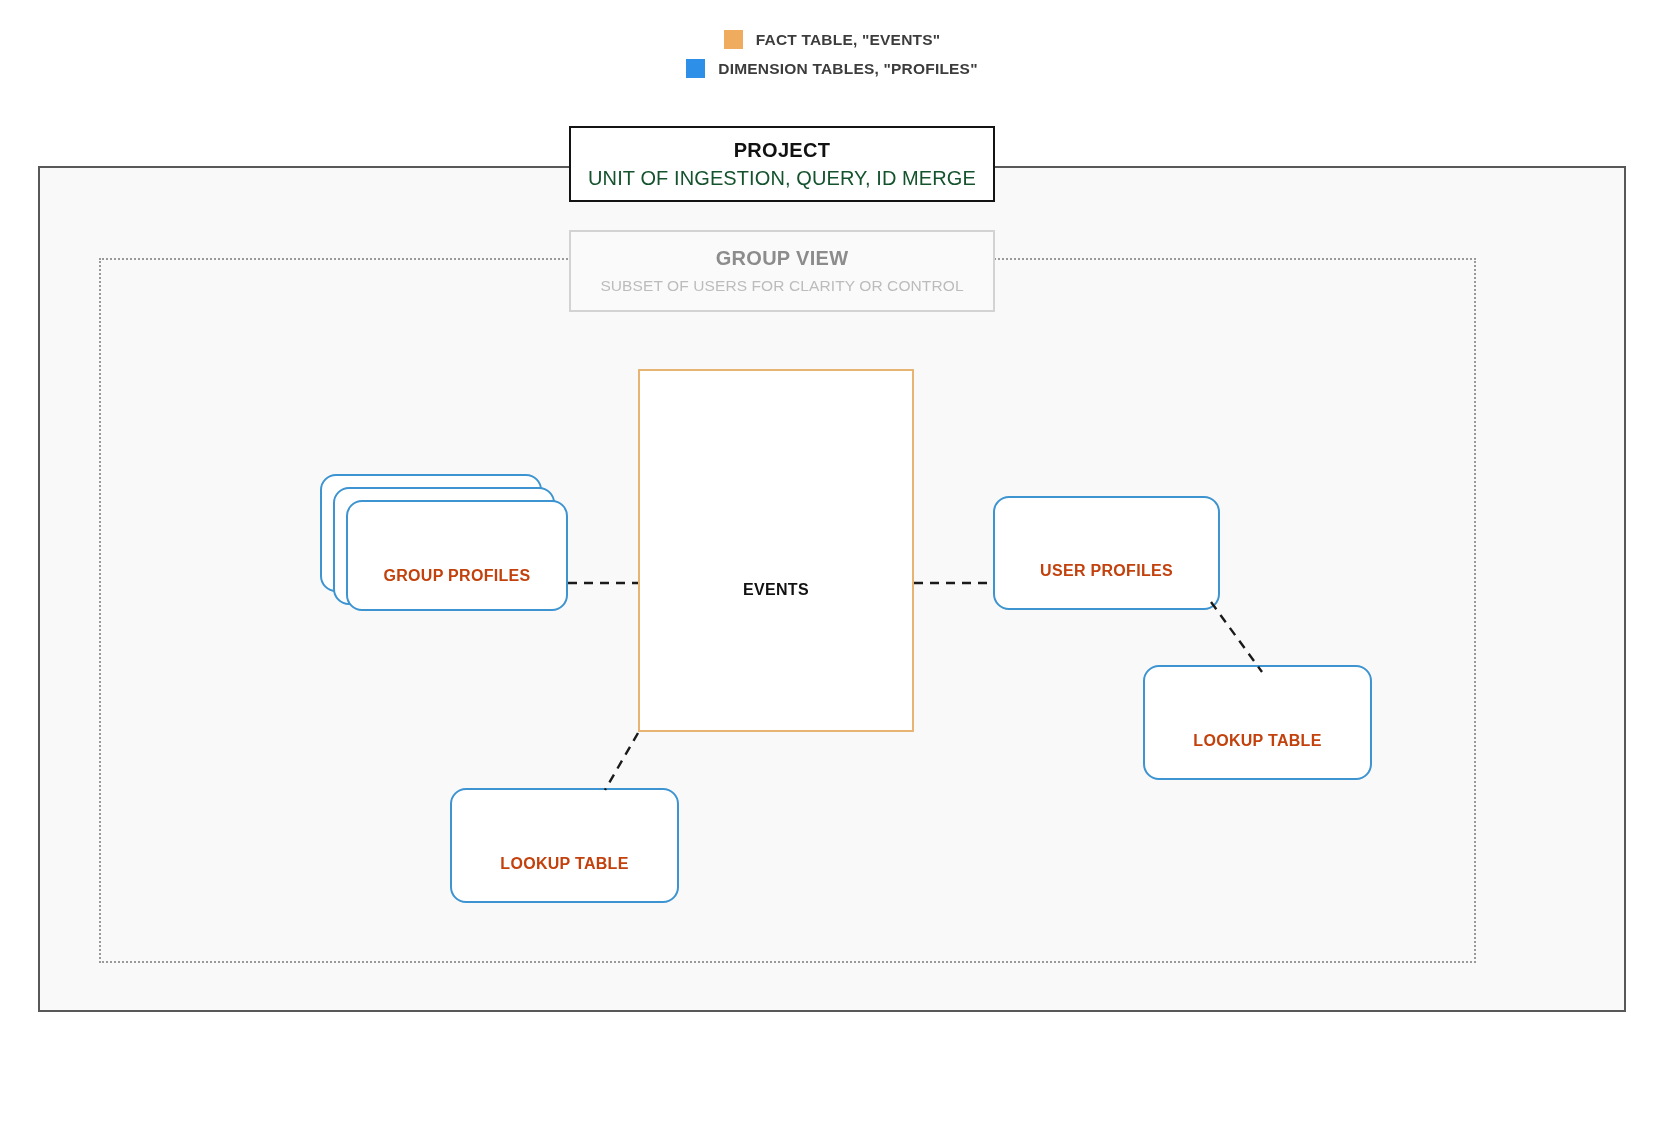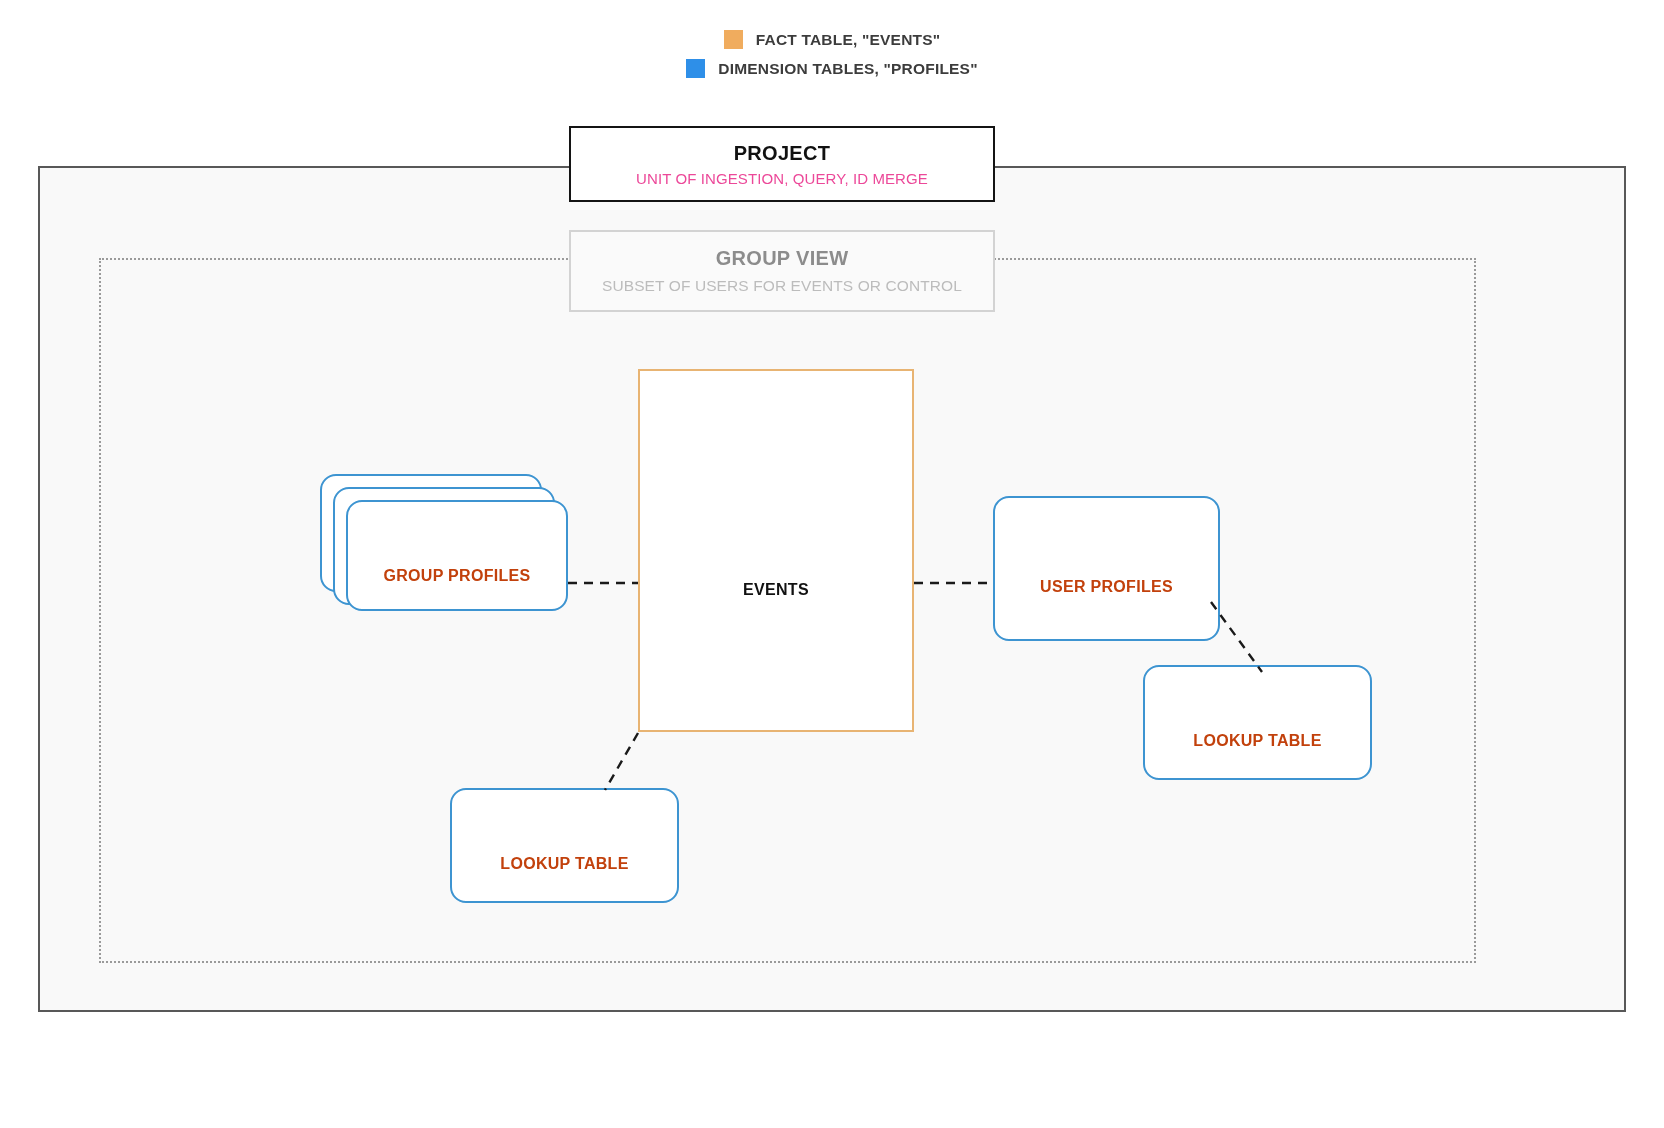--- a/index.html
+++ b/index.html
@@ -92,22 +92,22 @@
     gap: 5px;
     z-index: 6;
   }
   .project-title {
     font-size: 20px;
     font-weight: bold;
     color: #111111;
     letter-spacing: 0.3px;
   }
   .project-sub {
-    font-size: 15px;
-    color: #ec4899;
+    font-size: 20px;
+    color: #14532d;
     letter-spacing: 0.1px;
   }
 
   
   .dataview-box {
     position: absolute;
     left: 569px;
     top: 230px;
     width: 426px;
     height: 82px;
@@ -183,21 +183,21 @@
   .stack-back1 {
     left: 333px; top: 487px;  width: 222px; height: 118px; z-index: 3;
   }
   .stack-front {
     left: 346px; top: 500px;  width: 222px; height: 111px; z-index: 4;
   }
   .stack-front .card-label { position: relative; top: 20px; }
 
   
   .user-profiles {
-    left: 993px; top: 496px; width: 227px; height: 145px; z-index: 4;
+    left: 993px; top: 496px; width: 227px; height: 114px; z-index: 4;
   }
   .user-profiles .card-label { position: relative; top: 18px; }
 
   
   .lookup-right {
     left: 1143px; top: 665px; width: 229px; height: 115px; z-index: 4;
   }
   .lookup-right .card-label { position: relative; top: 18px; }
 
   
@@ -266,16 +266,16 @@
     <span class="card-label">LOOKUP TABLE</span>
   </div>
 
   <div class="project-box">
     <span class="project-title">PROJECT</span>
     <span class="project-sub">UNIT OF INGESTION, QUERY, ID MERGE</span>
   </div>
 
   <div class="dataview-box">
     <span class="dataview-title">GROUP VIEW</span>
-    <span class="dataview-sub">SUBSET OF USERS FOR EVENTS OR CONTROL</span>
+    <span class="dataview-sub">SUBSET OF USERS FOR CLARITY OR CONTROL</span>
   </div>
 
 </div>
 
 </body></html>

